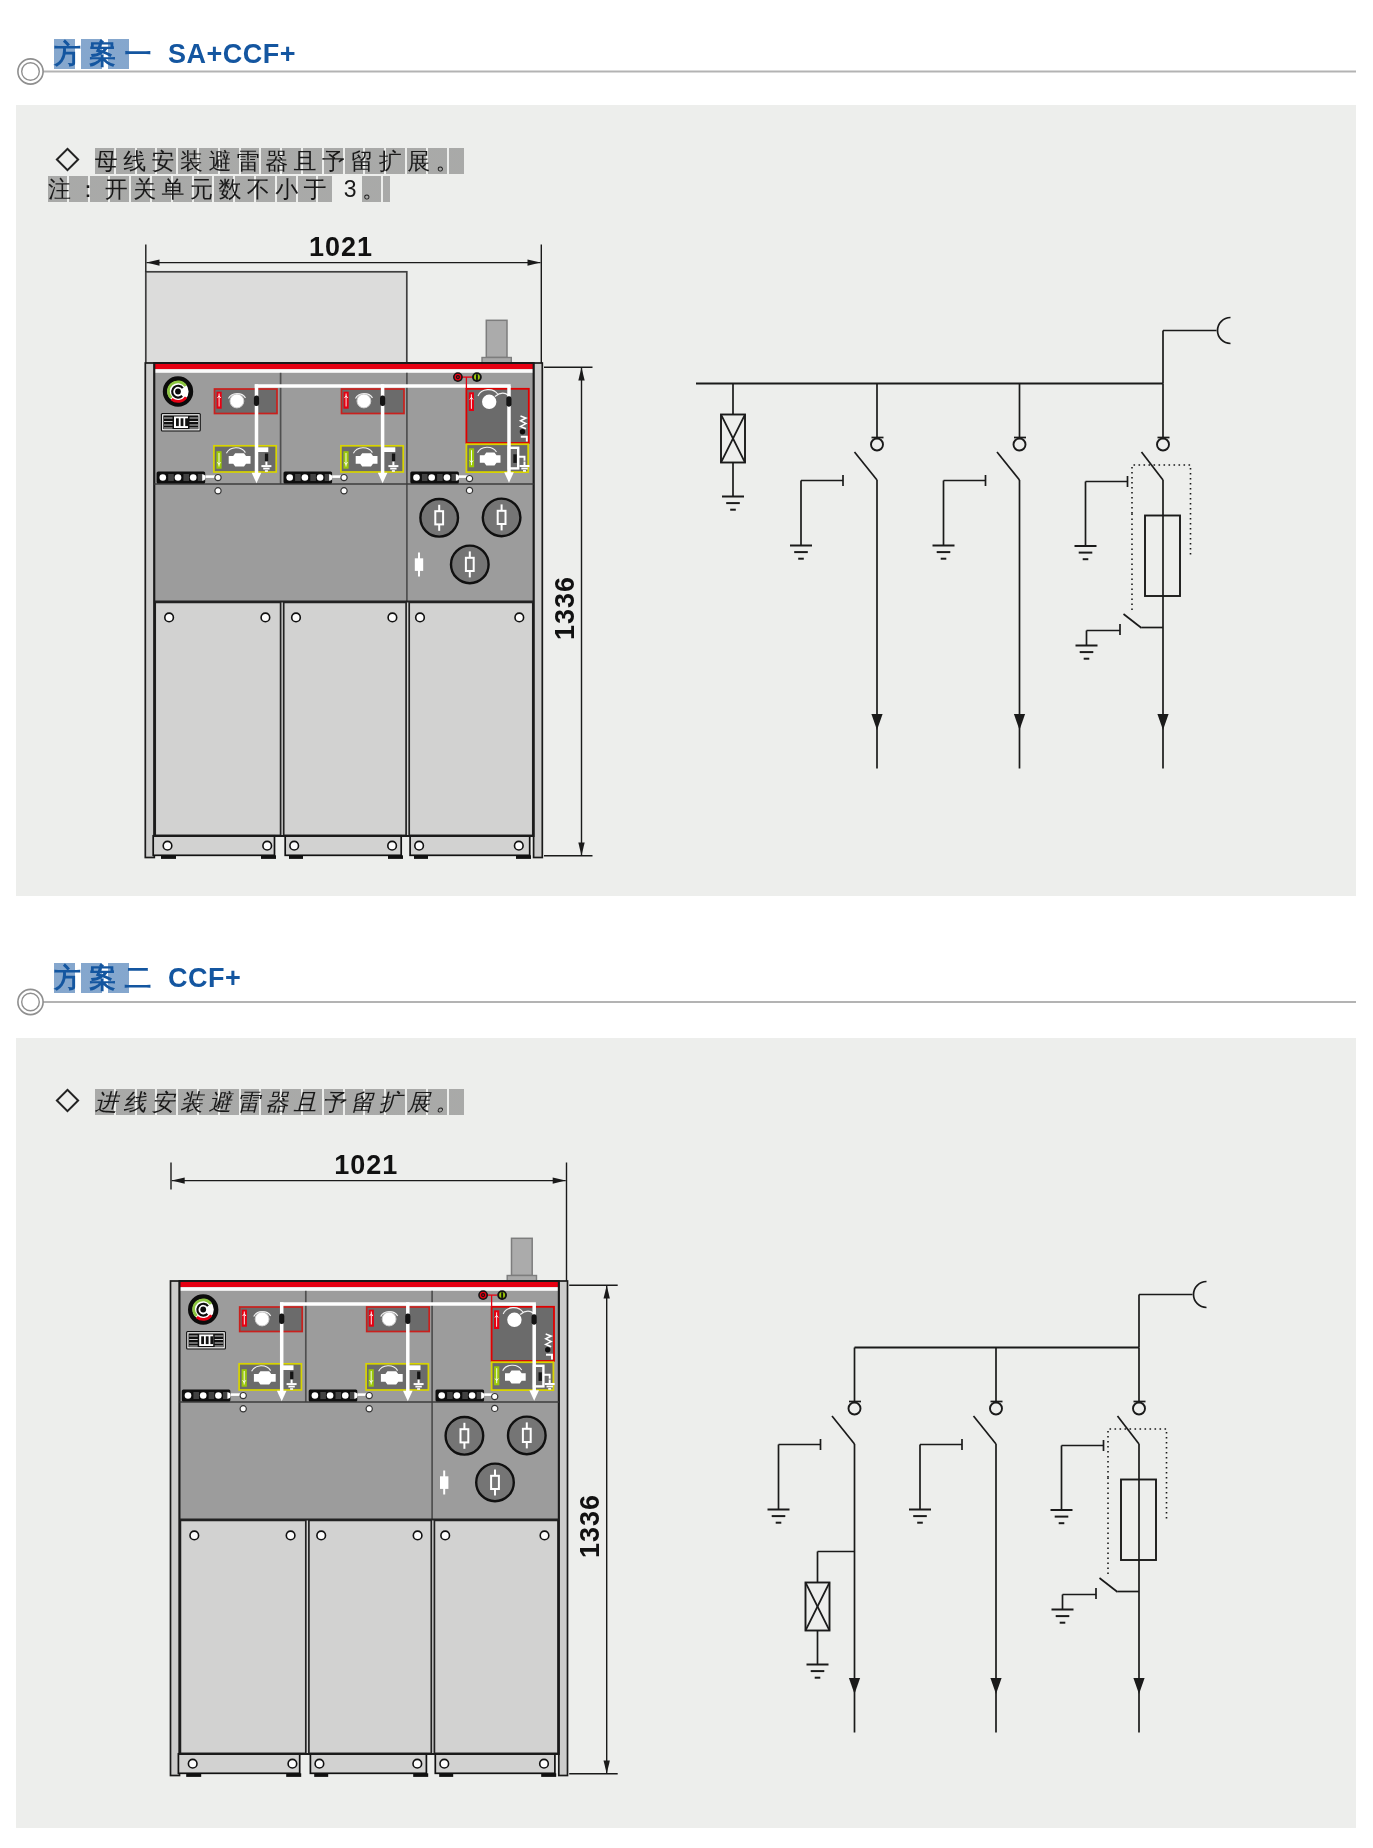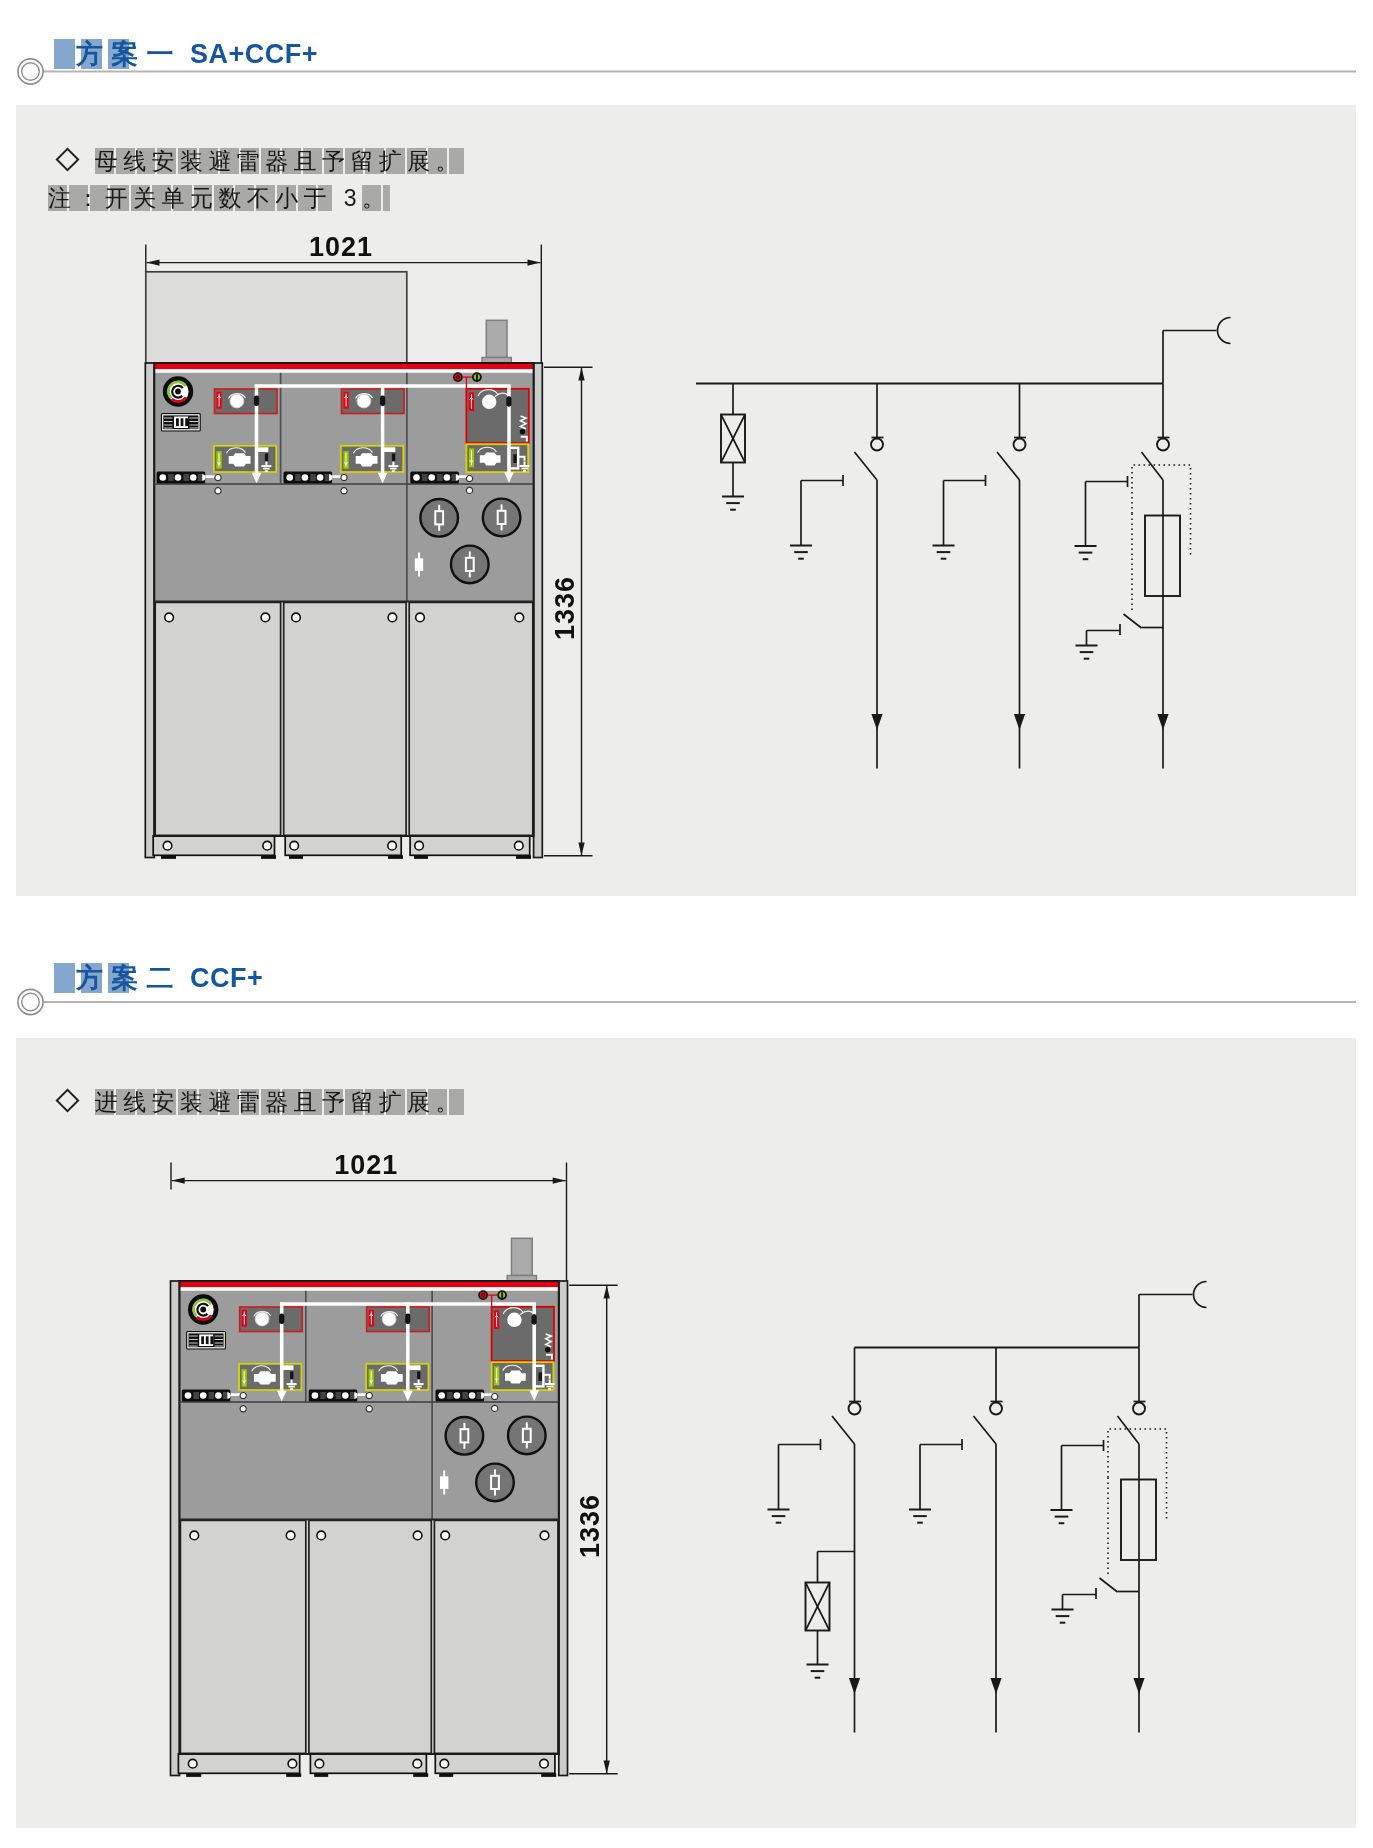--- a/index.html
+++ b/index.html
@@ -1,41 +1,41 @@
 <!DOCTYPE html>
 <html><head>
 <meta charset="utf-8">
 <style>
 html,body{margin:0;padding:0;}
 body{width:1373px;height:1848px;position:relative;background:#ffffff;
  font-family:"Liberation Sans",sans-serif;overflow:hidden;}
 .abs{position:absolute;}
 .title{font-weight:bold;font-size:27px;color:#1456a0;letter-spacing:0.5px;white-space:nowrap;}
 .note{font-size:23px;color:#191919;white-space:nowrap;letter-spacing:5.4px;}
-.cjkt{letter-spacing:8.3px;background:repeating-linear-gradient(90deg,rgba(21,86,160,0.52) 0px,rgba(21,86,160,0.52) 21px,rgba(0,0,0,0) 21px,rgba(0,0,0,0) 27px);background-size:76px 100%;background-repeat:no-repeat;padding-left:22px;}
+.cjkt{letter-spacing:8.3px;background:repeating-linear-gradient(90deg,rgba(21,86,160,0.52) 0px,rgba(21,86,160,0.52) 21px,rgba(0,0,0,0) 21px,rgba(0,0,0,0) 27px);background-size:76px 100%;background-repeat:no-repeat;}
 .dia{display:inline-block;width:13px;height:13px;border:2px solid #222;transform:rotate(45deg);margin:0 7px 1px 3px;}
 .cjkn{background:repeating-linear-gradient(90deg,rgba(30,30,30,0.33) 0px,rgba(30,30,30,0.33) 18.8px,rgba(0,0,0,0) 18.8px,rgba(0,0,0,0) 20.8px);}
 .panel{background:#edeeec;}
 </style>
 </head>
 <body>
 
 <div class="abs title" style="left:54px;top:36px;"><span class="cjkt">方案一</span> SA+CCF+</div>
 
 <div class="abs panel" style="left:16px;top:105px;width:1340px;height:791px;"></div>
 
 <div class="abs note" style="left:56px;top:146px;"><span class="dia"></span> <span class="cjkn">母线安装避雷器且予留扩展。</span></div>
 
-<div class="abs note" style="left:48px;top:183px;"><span class="cjkn">注：开关单元数不小于</span> 3<span class="cjkn">。</span></div>
+<div class="abs note" style="left:48px;top:174px;"><span class="cjkn">注：开关单元数不小于</span> 3<span class="cjkn">。</span></div>
 
 <div class="abs title" style="left:54px;top:960px;text-align:center;"><span class="cjkt">方案二</span> CCF+</div>
 
 <div class="abs panel" style="left:16px;top:1038px;width:1340px;height:790px;"></div>
 
-<div class="abs note" style="left:56px;top:1087px;"><span class="dia"></span> <span class="cjkn">进线安装避雷器且予留扩展。</span></div>
+<div class="abs note" style="left:56px;top:1087px;font-style:italic;"><span class="dia"></span> <span class="cjkn">进线安装避雷器且予留扩展。</span></div>
 <svg class="abs" style="left:0;top:0;" width="1373" height="1848" viewBox="0 0 1373 1848">
 <defs>
 <g id="scr">
         <circle r="4.3" fill="#fdfdfd" stroke="#111" stroke-width="1.6"></circle>
       </g>
 <g id="scr2">
         <circle r="3.1" fill="#fdfdfd" stroke="#333" stroke-width="1.2"></circle>
       </g>
 <g id="fusecap">
         <circle r="18.8" fill="#757575" stroke="#101010" stroke-width="2.4"></circle>

